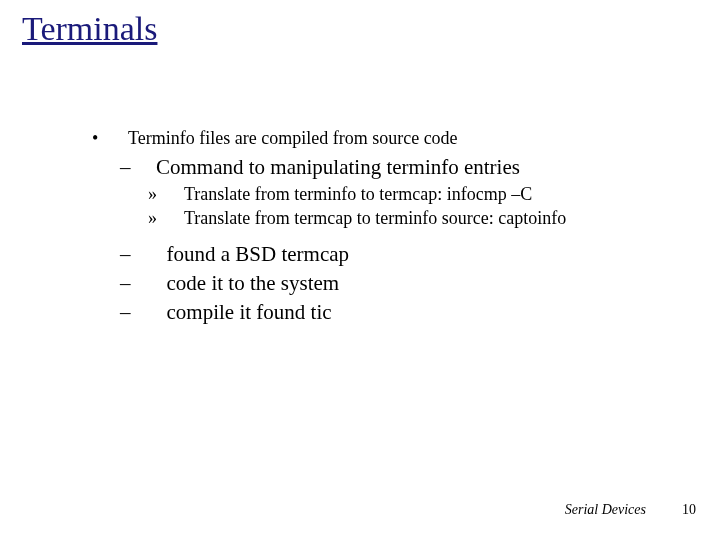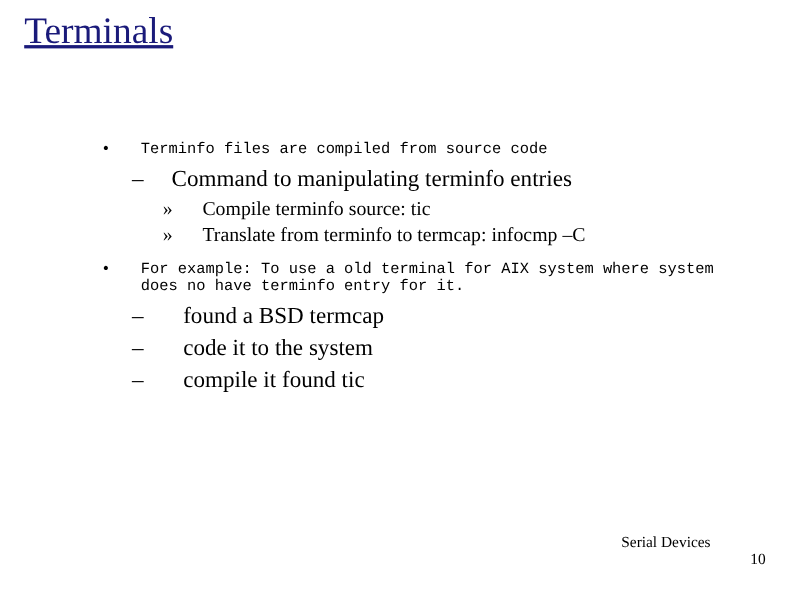--- a/index.html
+++ b/index.html
@@ -27,22 +27,22 @@
     color: #1a1a7a;
     text-decoration: underline;
   }
   .body {
     position: absolute;
     left: 110px;
     top: 128px;
     width: 560px;
   }
   .l1 {
-    font-family: Liberation Mono, monospace;
-    font-size: 14px;
+    font-family: Liberation Serif, serif;
+    font-size: 18px;
     margin-bottom: 6px;
     text-indent: -18px;
     padding-left: 18px;
   }
   .l1 .bullet {
     display: inline-block;
     width: 18px;
   }
   .l2 {
     font-family: "Times New Roman", Times, serif;
@@ -67,23 +67,24 @@
   .l3 .bullet {
     display: inline-block;
     width: 18px;
   }
   .spacer {
     height: 10px;
   }
   .footer-label {
     position: absolute;
     right: 74px;
-    bottom: 38px;
+    bottom: 22px;
     font-family: "Comic Sans MS", "Comic Sans", cursive;
     font-size: 14px;
+    font-style: italic;
   }
   .footer-num {
     position: absolute;
     right: 24px;
     bottom: 22px;
     font-family: "Times New Roman", Times, serif;
     font-size: 14px;
   }
 </style>
 </head>
@@ -97,31 +98,28 @@
 
     <div class="l1">
       <span class="bullet">•</span><span>Terminfo files are compiled from source code</span>
     </div>
 
     <div class="l2">
       <span class="bullet">–</span><span>Command to manipulating terminfo entries</span>
     </div>
 
     <div class="l3">
-      <span class="bullet">»</span><span>Compile terminfo source: tic</span>
+      <span class="bullet">»</span><span>Translate from terminfo to termcap: infocmp –C</span>
     </div>
     <div class="l3">
-      <span class="bullet">»</span><span>Translate from terminfo to termcap: infocmp –C</span>
+      <span class="bullet">»</span><span>Translate from termcap to terminfo source: captoinfo</span>
     </div>
 
     <div class="spacer"></div>
 
-    <div class="l1">
-      <span class="bullet">•</span><span>For example: To use a old terminal for AIX system where system does no have terminfo entry for it.</span>
-    </div>
 
     <div class="l2">
       <span class="bullet">–</span>&nbsp;&nbsp;<span>found a BSD termcap</span>
     </div>
     <div class="l2">
       <span class="bullet">–</span>&nbsp;&nbsp;<span>code it to the system</span>
     </div>
     <div class="l2">
       <span class="bullet">–</span>&nbsp;&nbsp;<span>compile it found tic</span>
     </div>

